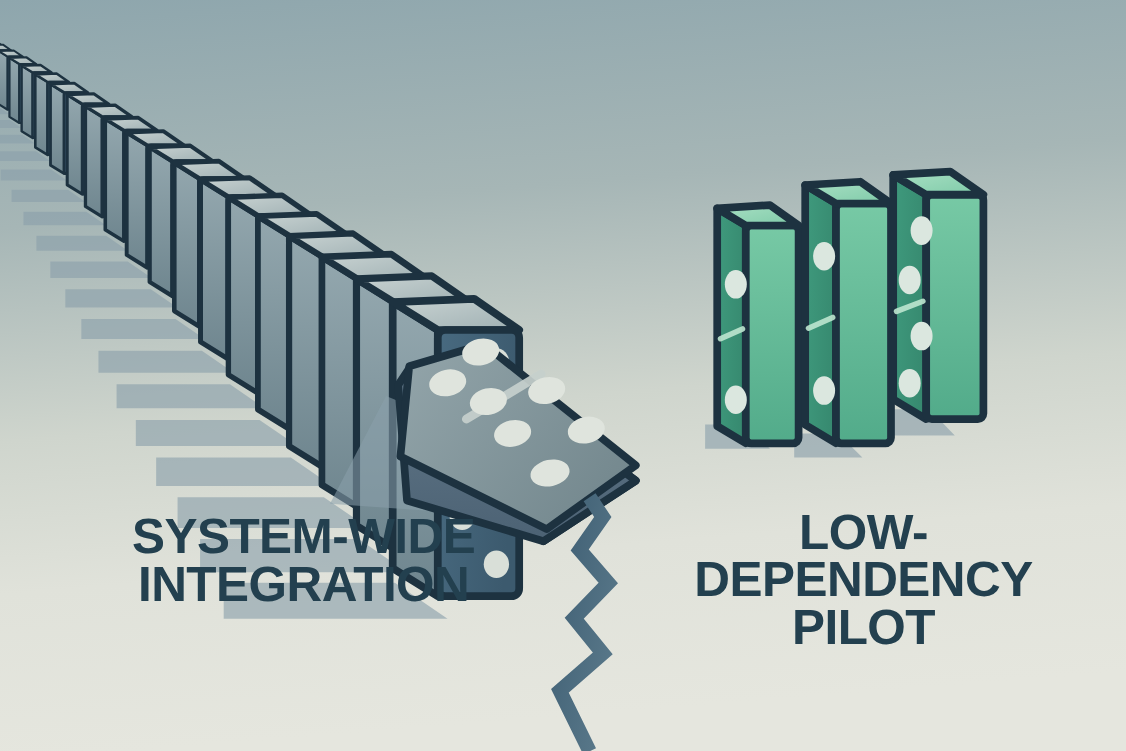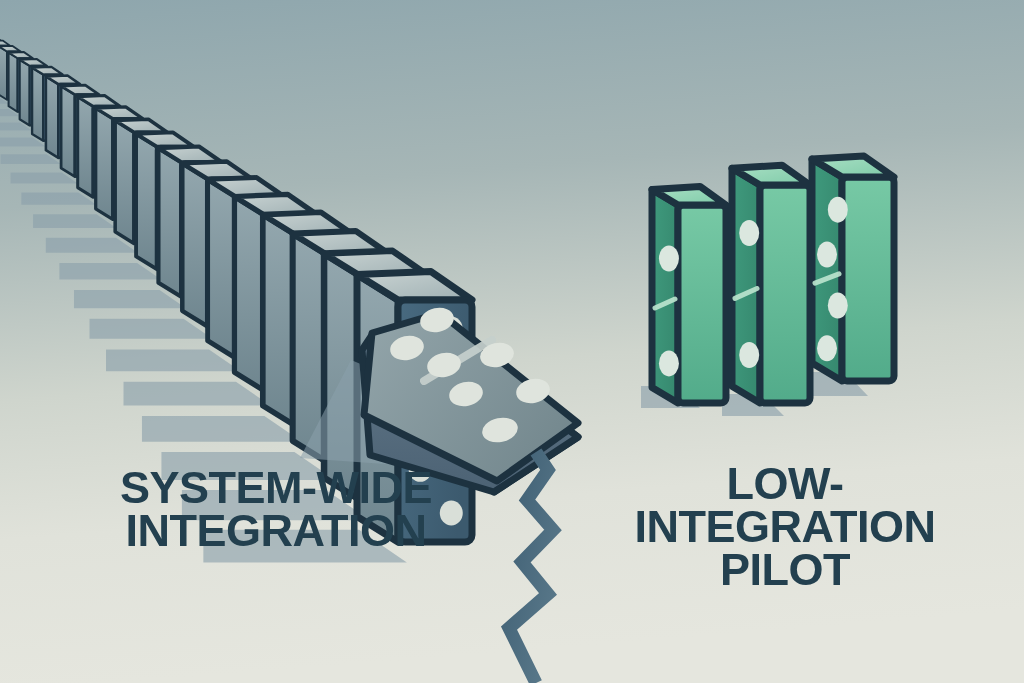--- a/index.html
+++ b/index.html
@@ -507,16 +507,16 @@
         </g>
       </g>
 
     <rect width="1024" height="683" filter="url(#grain)" fill="none" opacity="0.0"></rect>
   </svg>
 
   <div class="cap" id="cap-left">SYSTEM-WIDE
 INTEGRATION</div>
 
   <div class="cap" id="cap-right">LOW-
-INTEGRATION
+DEPENDENCY
 PILOT</div>
 
 </div>
 
 </body></html>

